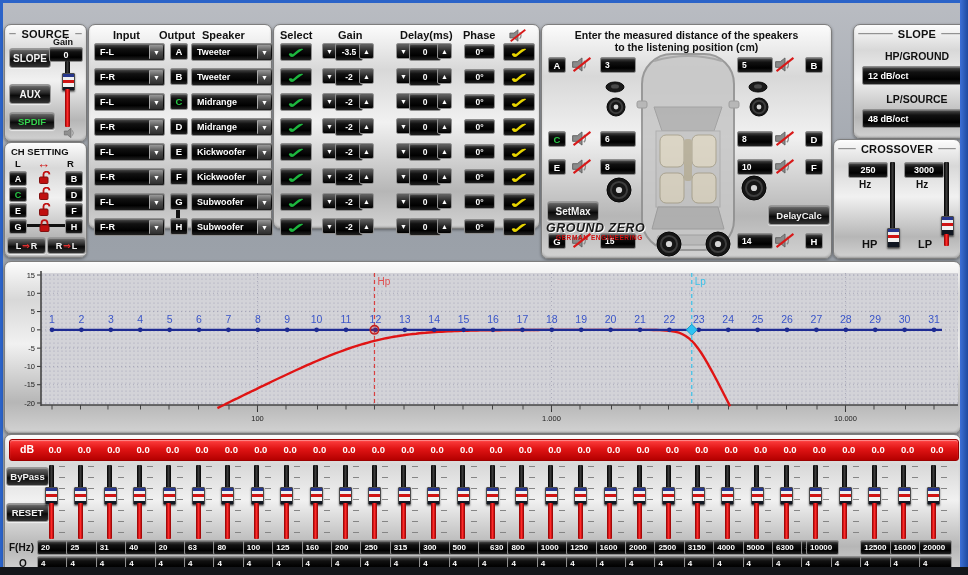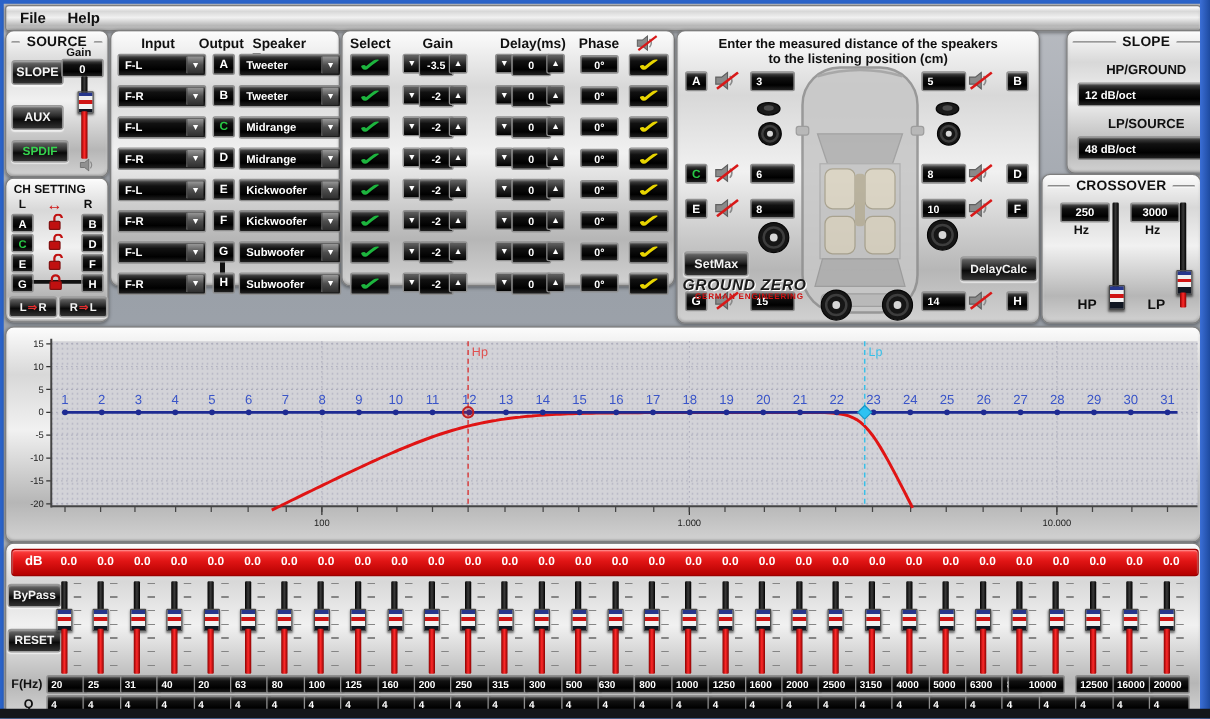--- a/index.html
+++ b/index.html
@@ -53,24 +53,20 @@
   .dbval{position:absolute;top:4px;width:30px;text-align:center;color:#fff;font-weight:bold;font-size:9.5px;}
   .fq{font-size:8px;height:13px;}
   svg text{font-family:"Liberation Sans",sans-serif;}
 </style>
 </head>
 <body>
 
 <div id="win">
   <div id="content">
 
-    <div class="panel" style="left:1px;top:1px;width:955px;height:19px;border-radius:3px;">
-      <span class="lbl" style="left:11px;top:2px;font-size:12px;">File</span>
-      <span class="lbl" style="left:49px;top:2px;font-size:12px;">Help</span>
-    </div>
 
     <div class="panel" id="p-source" style="left:1px;top:21px;width:81px;height:116px;">
       <div class="ptitle">
           <span>SOURCE</span>
         </div>
       <div class="btn" style="left:4px;top:23px;width:40px;height:18px;font-size:10px;">SLOPE</div>
       <div class="btn" style="left:4px;top:59px;width:40px;height:18px;font-size:10px;">AUX</div>
       <div class="btn" style="left:4px;top:87px;width:44px;height:16px;font-size:9.5px;color:#35d44e;">SPDIF</div>
       <span class="lbl" style="left:48px;top:12px;font-size:9px;">Gain</span>
       <div class="bbox" style="left:44px;top:22px;width:32px;height:13px;font-size:9px;">0</div>
@@ -923,21 +919,21 @@
           <div class="bbox fq" style="left: 326px; top: 105px; width: 28px; justify-content: flex-start; padding-left: 3px;">200</div>
           <div class="bbox fq" style="left: 326px; top: 121px; width: 28px; justify-content: flex-start; padding-left: 3px;">4</div>
           <div class="bbox fq" style="left: 355.4px; top: 105px; width: 28px; justify-content: flex-start; padding-left: 3px;">250</div>
           <div class="bbox fq" style="left: 355.4px; top: 121px; width: 28px; justify-content: flex-start; padding-left: 3px;">4</div>
           <div class="bbox fq" style="left: 384.8px; top: 105px; width: 28px; justify-content: flex-start; padding-left: 3px;">315</div>
           <div class="bbox fq" style="left: 384.8px; top: 121px; width: 28px; justify-content: flex-start; padding-left: 3px;">4</div>
           <div class="bbox fq" style="left: 414.2px; top: 105px; width: 28px; justify-content: flex-start; padding-left: 3px;">300</div>
           <div class="bbox fq" style="left: 414.2px; top: 121px; width: 28px; justify-content: flex-start; padding-left: 3px;">4</div>
           <div class="bbox fq" style="left: 443.6px; top: 105px; width: 28px; justify-content: flex-start; padding-left: 3px;">500</div>
           <div class="bbox fq" style="left: 443.6px; top: 121px; width: 28px; justify-content: flex-start; padding-left: 3px;">4</div>
-          <div class="bbox fq" style="left: 473px; top: 105px; width: 28px; justify-content: flex-start; padding-left: 0;">630</div>
+          <div class="bbox fq" style="left: 473px; top: 105px; width: 28px; justify-content: flex-start; padding-left: 11px;">630</div>
           <div class="bbox fq" style="left: 473px; top: 121px; width: 28px; justify-content: flex-start; padding-left: 3px;">4</div>
           <div class="bbox fq" style="left: 502.4px; top: 105px; width: 28px; justify-content: flex-start; padding-left: 3px;">800</div>
           <div class="bbox fq" style="left: 502.4px; top: 121px; width: 28px; justify-content: flex-start; padding-left: 3px;">4</div>
           <div class="bbox fq" style="left: 531.8px; top: 105px; width: 28px; justify-content: flex-start; padding-left: 3px;">1000</div>
           <div class="bbox fq" style="left: 531.8px; top: 121px; width: 28px; justify-content: flex-start; padding-left: 3px;">4</div>
           <div class="bbox fq" style="left: 561.2px; top: 105px; width: 28px; justify-content: flex-start; padding-left: 3px;">1250</div>
           <div class="bbox fq" style="left: 561.2px; top: 121px; width: 28px; justify-content: flex-start; padding-left: 3px;">4</div>
           <div class="bbox fq" style="left: 590.6px; top: 105px; width: 28px; justify-content: flex-start; padding-left: 3px;">1600</div>
           <div class="bbox fq" style="left: 590.6px; top: 121px; width: 28px; justify-content: flex-start; padding-left: 3px;">4</div>
           <div class="bbox fq" style="left: 620px; top: 105px; width: 28px; justify-content: flex-start; padding-left: 3px;">2000</div>
@@ -947,21 +943,21 @@
           <div class="bbox fq" style="left: 678.8px; top: 105px; width: 28px; justify-content: flex-start; padding-left: 3px;">3150</div>
           <div class="bbox fq" style="left: 678.8px; top: 121px; width: 28px; justify-content: flex-start; padding-left: 3px;">4</div>
           <div class="bbox fq" style="left: 708.2px; top: 105px; width: 28px; justify-content: flex-start; padding-left: 3px;">4000</div>
           <div class="bbox fq" style="left: 708.2px; top: 121px; width: 28px; justify-content: flex-start; padding-left: 3px;">4</div>
           <div class="bbox fq" style="left: 737.6px; top: 105px; width: 28px; justify-content: flex-start; padding-left: 3px;">5000</div>
           <div class="bbox fq" style="left: 737.6px; top: 121px; width: 28px; justify-content: flex-start; padding-left: 3px;">4</div>
           <div class="bbox fq" style="left: 767px; top: 105px; width: 28px; justify-content: flex-start; padding-left: 3px;">6300</div>
           <div class="bbox fq" style="left: 767px; top: 121px; width: 28px; justify-content: flex-start; padding-left: 3px;">4</div>
           <div class="bbox fq" style="left: 796.4px; top: 105px; width: 28px; justify-content: flex-start; padding-left: 3px;">8000</div>
           <div class="bbox fq" style="left: 796.4px; top: 121px; width: 28px; justify-content: flex-start; padding-left: 3px;">4</div>
-          <div class="bbox fq" style="left: 801px; top: 105px; width: 28px; justify-content: flex-start; padding-left: 16px;">10000</div>
+          <div class="bbox fq" style="left: 801px; top: 105px; width: 28px; justify-content: flex-start; padding-left: 3px;">10000</div>
           <div class="bbox fq" style="left: 825.8px; top: 121px; width: 28px; justify-content: flex-start; padding-left: 3px;">4</div>
           <div class="bbox fq" style="left: 855.2px; top: 105px; width: 28px; justify-content: flex-start; padding-left: 3px;">12500</div>
           <div class="bbox fq" style="left: 855.2px; top: 121px; width: 28px; justify-content: flex-start; padding-left: 3px;">4</div>
           <div class="bbox fq" style="left: 884.6px; top: 105px; width: 28px; justify-content: flex-start; padding-left: 3px;">16000</div>
           <div class="bbox fq" style="left: 884.6px; top: 121px; width: 28px; justify-content: flex-start; padding-left: 3px;">4</div>
           <div class="bbox fq" style="left: 914px; top: 105px; width: 28px; justify-content: flex-start; padding-left: 3px;">20000</div>
           <div class="bbox fq" style="left: 914px; top: 121px; width: 28px; justify-content: flex-start; padding-left: 3px;">4</div>
         </div>
     </div>
 

